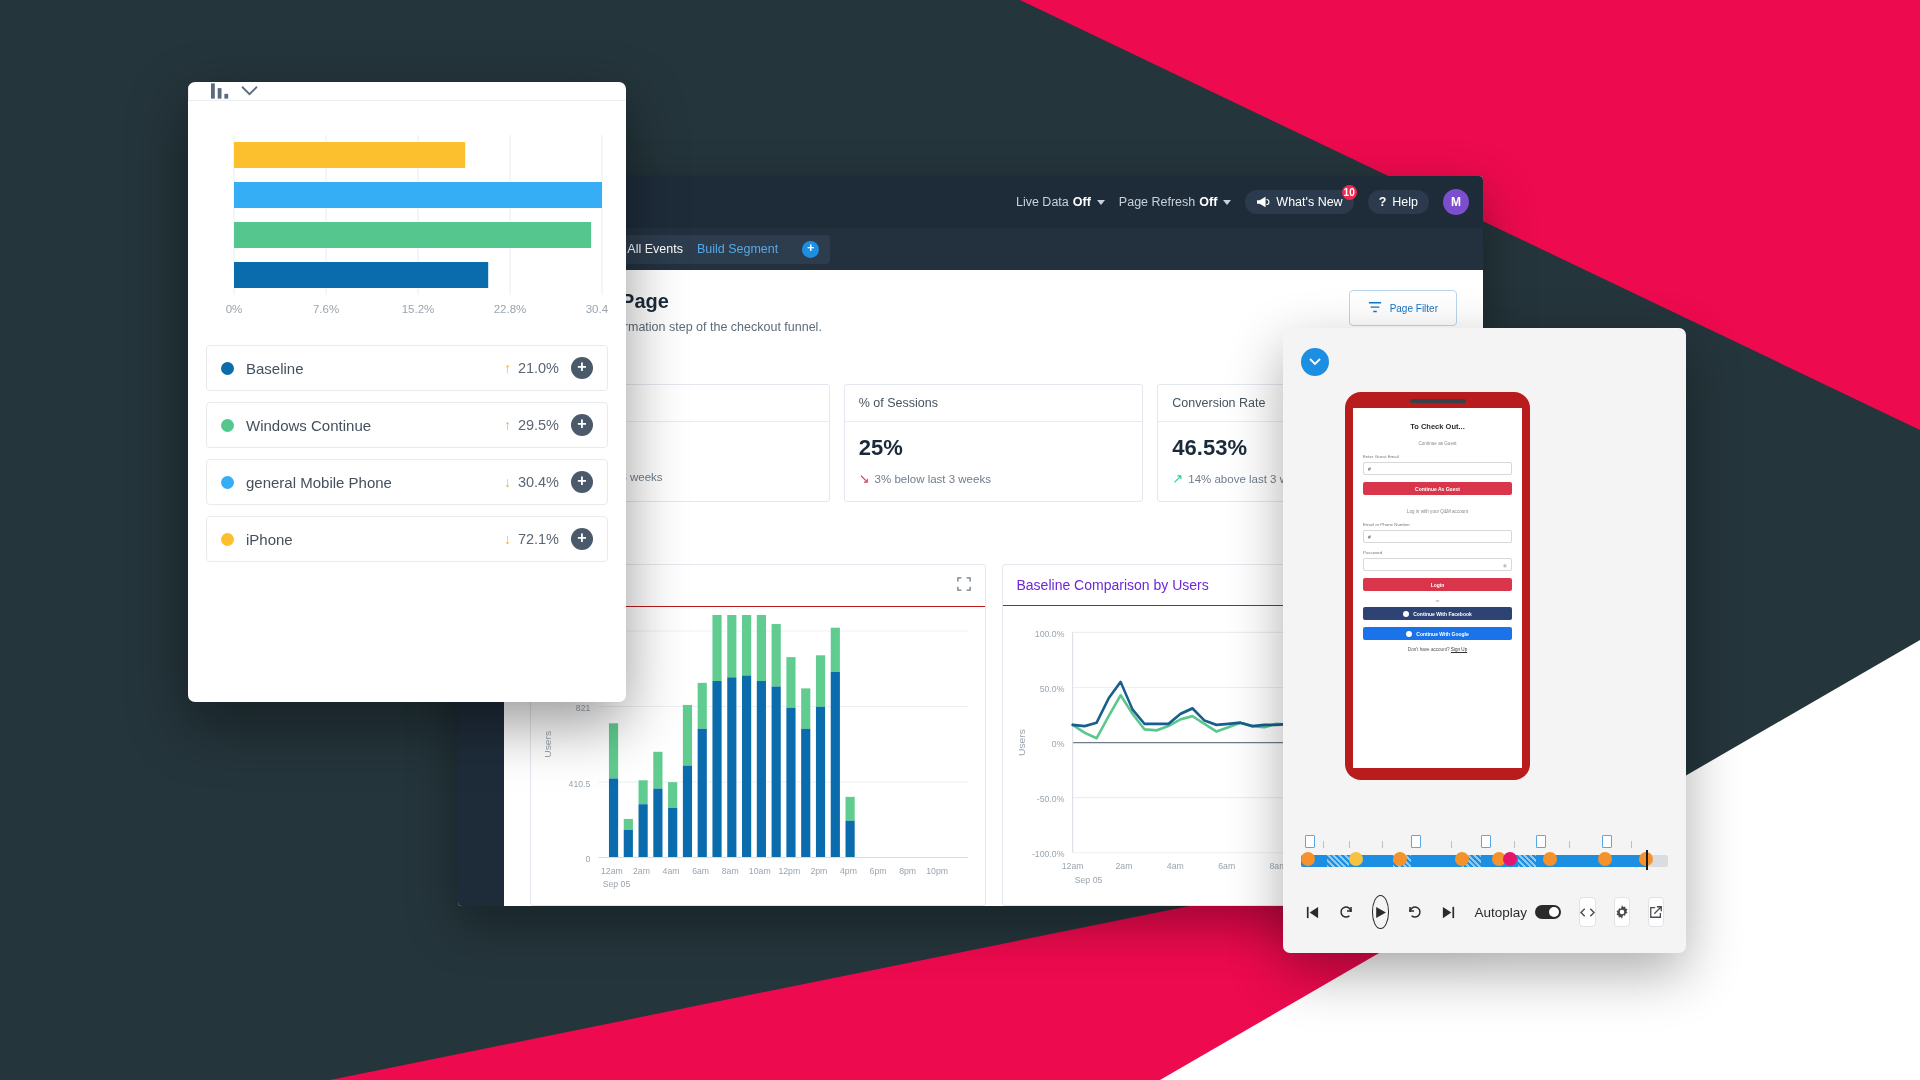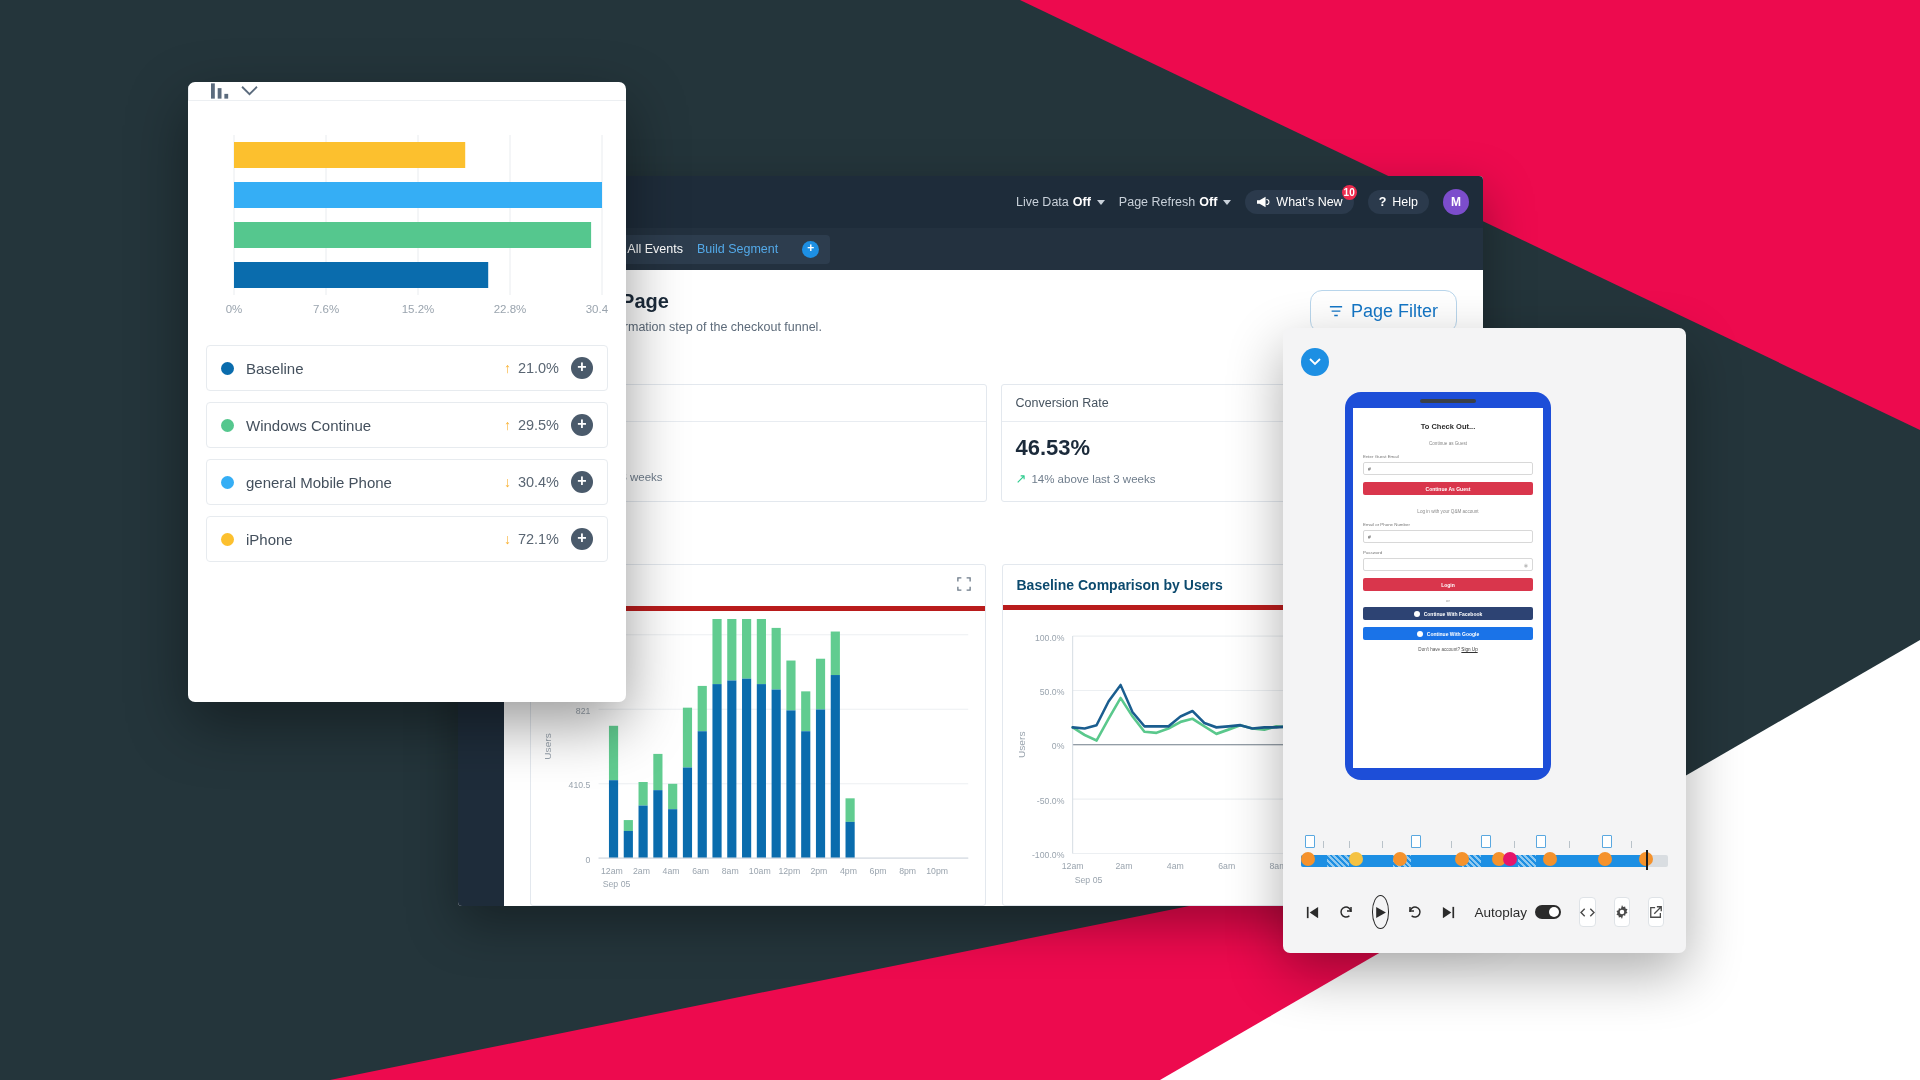--- a/index.html
+++ b/index.html
@@ -90,21 +90,21 @@
   }
   .rail-ic { fill: #7f8c99; }
   .dash-main { flex: 1; overflow: hidden; background: #ffffff; display: flex; flex-direction: column; }
 
   .page-head { padding: 20px 26px 6px 26px; display: flex; align-items: flex-start; }
   .page-title { font-size: 20px; color: #1b2a3a; font-weight: 600; }
   .page-desc { font-size: 12.5px; color: #5d6b7a; margin-top: 7px; }
   .page-sub2 { font-size: 12.5px; color: #8b98a6; margin-top: 18px; }
   .page-filter-btn {
     margin-left: auto; border: 1px solid #b9d6ec; color: #1476c6; background: #fff;
-    border-radius: 12px; padding: 10px 18px; font-size: 18px;
+    border-radius: 4px; padding: 10px 18px; font-size: 10px;
     display: flex; align-items: center; gap: 8px; white-space: nowrap;
   }
   .metrics { display: flex; gap: 0; padding: 0 26px; margin-top: 12px; }
   .metric-card {
     flex: 1; border: 1px solid #e3e8ee; border-radius: 3px; margin-right: 14px; background:#fff;
   }
   .metric-card:last-child { margin-right: 0; }
   .metric-head { padding: 11px 14px; font-size: 12.5px; color: #46535f; border-bottom: 1px solid #e8ecf1; }
   .metric-body { padding: 13px 14px 15px 14px; }
   .metric-val { font-size: 22px; font-weight: 700; color: #1b2a3a; }
@@ -112,22 +112,22 @@
   .arrow-up { color: #2ecc8f; font-size: 13px; }
   .arrow-down { color: #d9435f; font-size: 13px; }
   .controls-row { display: flex; gap: 12px; padding: 16px 26px 0 26px; justify-content: flex-end; }
   .select-box {
     border: 1px solid #d9e0e7; border-radius: 4px; padding: 8px 12px; font-size: 12.5px;
     color: #3d4b59; display: flex; align-items: center; gap: 18px; background:#fff; white-space: nowrap;
   }
   .panels { display: flex; gap: 16px; padding: 14px 26px 0 26px; flex: 1; min-height: 0; }
   .panel { flex: 1; border: 1px solid #e3e8ee; border-radius: 3px; background: #fff; display: flex; flex-direction: column; min-width: 0;}
   .panel-head {
-    padding: 12px 14px; border-bottom: 5px solid #b91c1c; display: flex; align-items: center;
-    font-size: 14px; color: #0c4a6e; font-weight: 700;
+    padding: 12px 14px; border-bottom: 1px solid #b91c1c; display: flex; align-items: center;
+    font-size: 14px; color: #6d28d9; font-weight: 400;
   }
   .expand-ic { margin-left: auto; }
   .panel-body { flex: 1; padding: 8px 6px 4px 6px; min-height: 0; }
 
   
   #platform-card {
     position: absolute; left: 188px; top: 82px; width: 438px; height: 620px;
     background: #ffffff; border-radius: 7px;
     box-shadow: 0 22px 60px rgba(0,0,0,.40);
     display: flex; flex-direction: column; overflow: hidden;
@@ -164,22 +164,22 @@
     background: #f4f4f5; border-radius: 7px;
     box-shadow: 0 20px 55px rgba(0,0,0,.32);
     z-index: 40; overflow: hidden;
   }
   .collapse-btn {
     position: absolute; left: 18px; top: 20px; width: 28px; height: 28px; border-radius: 50%;
     background: #1d8fe3; color: #fff; display: flex; align-items: center; justify-content: center;
     font-size: 13px; z-index: 3;
   }
   .phone-frame {
-    position: absolute; left: 62px; top: 64px; width: 206px; height: 388px;
-    background: #1d4ed8; border-radius: 16px; padding: 16px 8px 12px 8px;
+    position: absolute; left: 62px; top: 64px; width: 185px; height: 388px;
+    background: #b91c1c; border-radius: 16px; padding: 16px 8px 12px 8px;
   }
   .phone-notch {
     position: absolute; top: 7px; left: 50%; transform: translateX(-50%);
     width: 56px; height: 4px; border-radius: 3px; background: #3a4047;
   }
   .phone-screen { width: 100%; height: 100%; background: #fff; overflow: hidden; position: relative; }
   .ps-inner { padding: 8px 10px; transform-origin: top left; }
   .ps-title { font-size: 7.5px; font-weight: 700; color: #2b2b2b; text-align: center; margin: 6px 0 10px; }
   .ps-muted { font-size: 4.6px; color: #8a8a8a; text-align: center; margin: 8px 0; }
   .ps-label { font-size: 4.4px; color: #777; margin-bottom: 3px; }
@@ -318,20 +318,30 @@
           </div>
         </div>
 
         <div class="metrics">
           <div class="metric-card">
             <div class="metric-head">Occurrences</div>
             <div class="metric-body">
               <div class="metric-val">24.8K</div>
               <div class="metric-delta">
                 <span>0% above last 3 weeks</span>
+              </div>
+            </div>
+          </div>
+          <div class="metric-card">
+            <div class="metric-head">% of Sessions</div>
+            <div class="metric-body">
+              <div class="metric-val">25%</div>
+              <div class="metric-delta">
+                <span class="arrow-down">↘</span>
+                <span>3% below last 3 weeks</span>
               </div>
             </div>
           </div>
           <div class="metric-card">
             <div class="metric-head">Conversion Rate</div>
             <div class="metric-body">
               <div class="metric-val">46.53%</div>
               <div class="metric-delta">
                 <span class="arrow-up">↗</span>
                 <span>14% above last 3 weeks</span>

